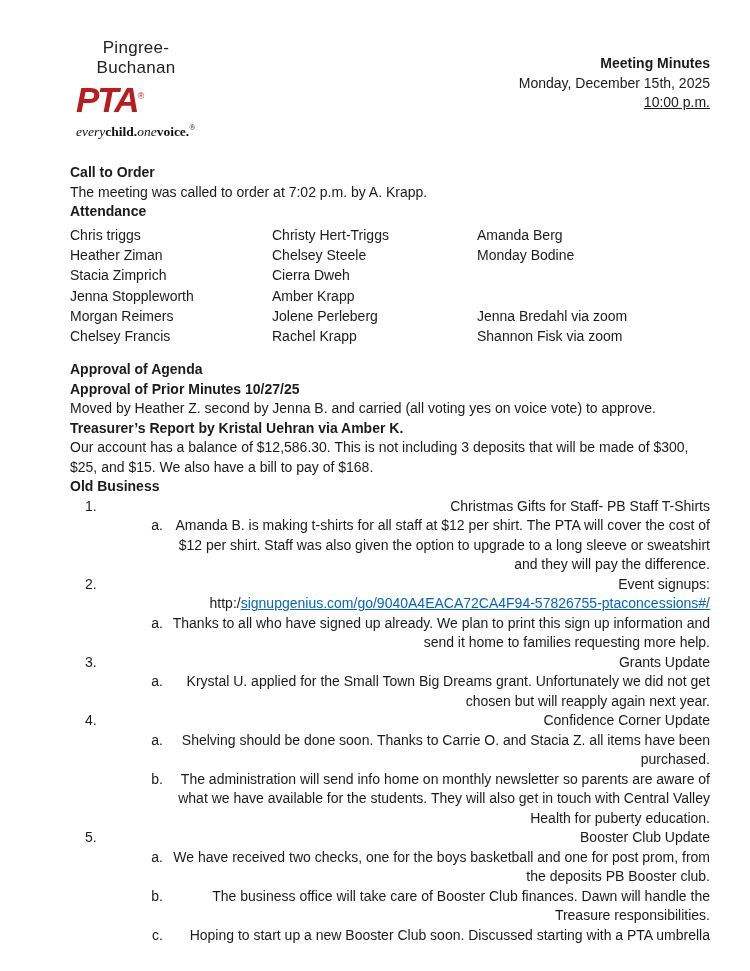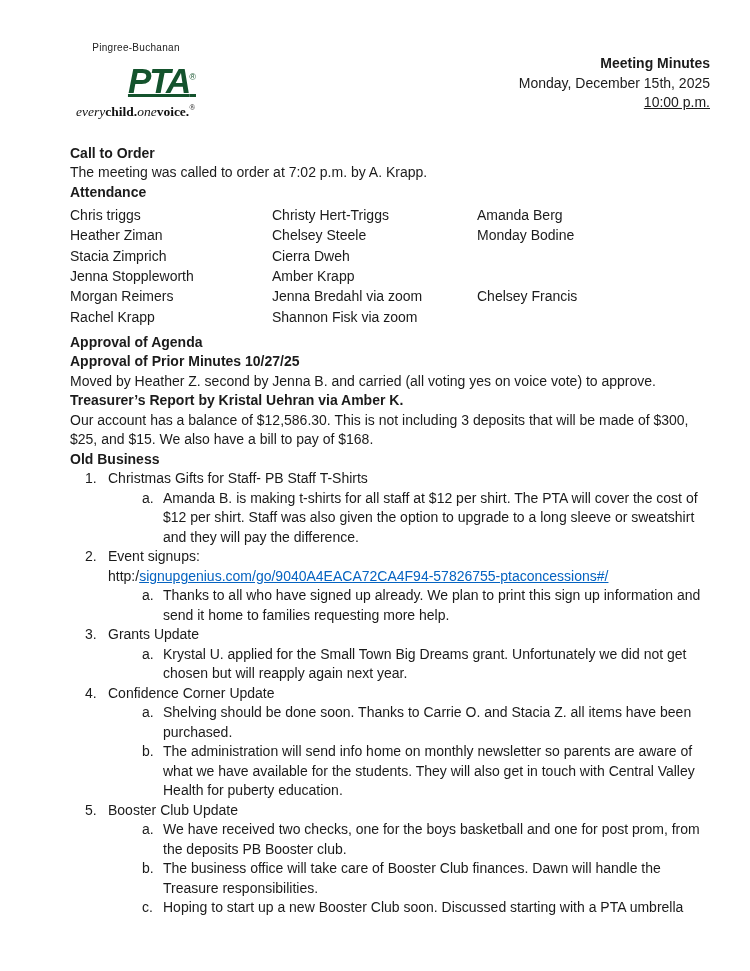--- a/index.html
+++ b/index.html
@@ -11,47 +11,47 @@
     padding:38px 40px 0 70px;
     background:#ffffff;
     color:#1b1b1b;
     font-family:"Liberation Sans", sans-serif;
     font-size:14px;
     line-height:19.5px;
     overflow:hidden;
   }
   .top-row { display:flex; justify-content:space-between; align-items:flex-start; margin-bottom:24px; }
   .logo { padding-left:6px; }
-  .logo-org { font-size:10px; letter-spacing:0.3px; text-align:center; width:120px; color:#222; }
+  .logo-org { font-size:17px; letter-spacing:0.3px; text-align:center; width:120px; color:#222; }
   .logo-pta {
     font-size:35px; line-height:38px; font-weight:800; font-style:italic;
-    letter-spacing:-2px; text-align:right; width:120px; color:#14532d;text-decoration:underline;
+    letter-spacing:-2px; text-align:left; width:120px; color:#b91c1c;
   }
   .logo-pta .reg { font-size:9px; font-weight:400; vertical-align:super; letter-spacing:0; }
   .logo-tagline {
     font-family:"Liberation Serif", serif; font-size:13.5px; line-height:17px;
     color:#111; white-space:nowrap;
   }
   .logo-tagline em { font-style:italic; font-weight:400; }
   .logo-tagline strong { font-style:normal; font-weight:700; }
   .logo-tagline sup { font-size:8px; }
   .title-block { text-align:right; padding-top:16px; }
   .doc-title { font-weight:700; }
   .doc-time { text-decoration:underline; }
 
   .h { font-weight:700; }
   .nowrap { white-space:nowrap; }
   .sec-call { margin-top:12px; }
   .sec-att { }
   .att-grid { display:grid; grid-template-columns:202px 205px 1fr; line-height:20.3px; margin-top:3px; }
-  .sec-approvals { margin-top:6px; }
+  .sec-approvals { margin-top:14px; }
 
   .li { display:flex; margin-left:15px; }
   .num { width:23px; flex:none; }
-  .li-body { flex:1; min-width:0; }
+  .li-body { flex:1; min-width:0;text-align:right; }
   .sub { display:flex; margin-left:34px; }
   .sub-letter { width:21px; flex:none; }
   .sub-text { flex:1; min-width:0; }
   .link-line { white-space:nowrap; }
   a.sg-link { color:#0563c1; text-decoration:underline; cursor:pointer; }
 </style>
 </head>
 <body>
 
 <div class="page">
@@ -83,20 +83,21 @@
       <div>Heather Ziman</div>
       <div>Chelsey Steele</div>
       <div>Monday Bodine</div>
       <div>Stacia Zimprich</div>
       <div>Cierra Dweh</div>
       <div></div>
       <div>Jenna Stoppleworth</div>
       <div>Amber Krapp</div>
       <div></div>
       <div>Morgan Reimers</div>
+      <div>Jolene Perleberg</div>
       <div>Jenna Bredahl via zoom</div>
       <div>Chelsey Francis</div>
       <div>Rachel Krapp</div>
       <div>Shannon Fisk via zoom</div>
     </div>
   </div>
 
   <div class="sec-approvals">
     <div class="h">Approval of Agenda</div>
     <div class="h">Approval of Prior Minutes 10/27/25</div>

